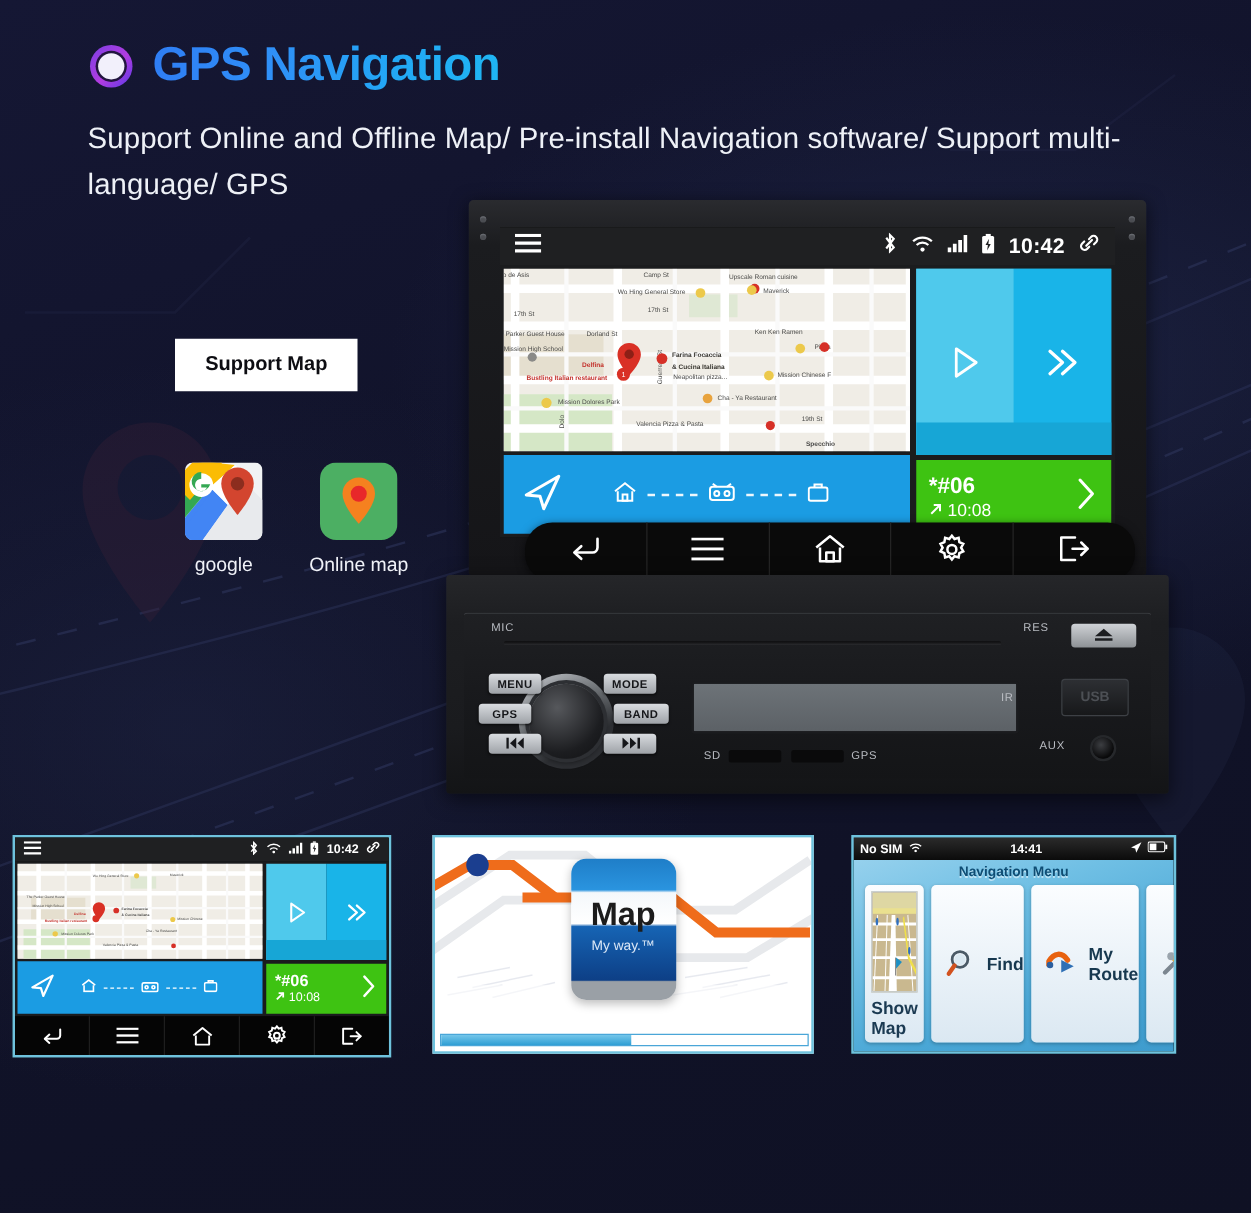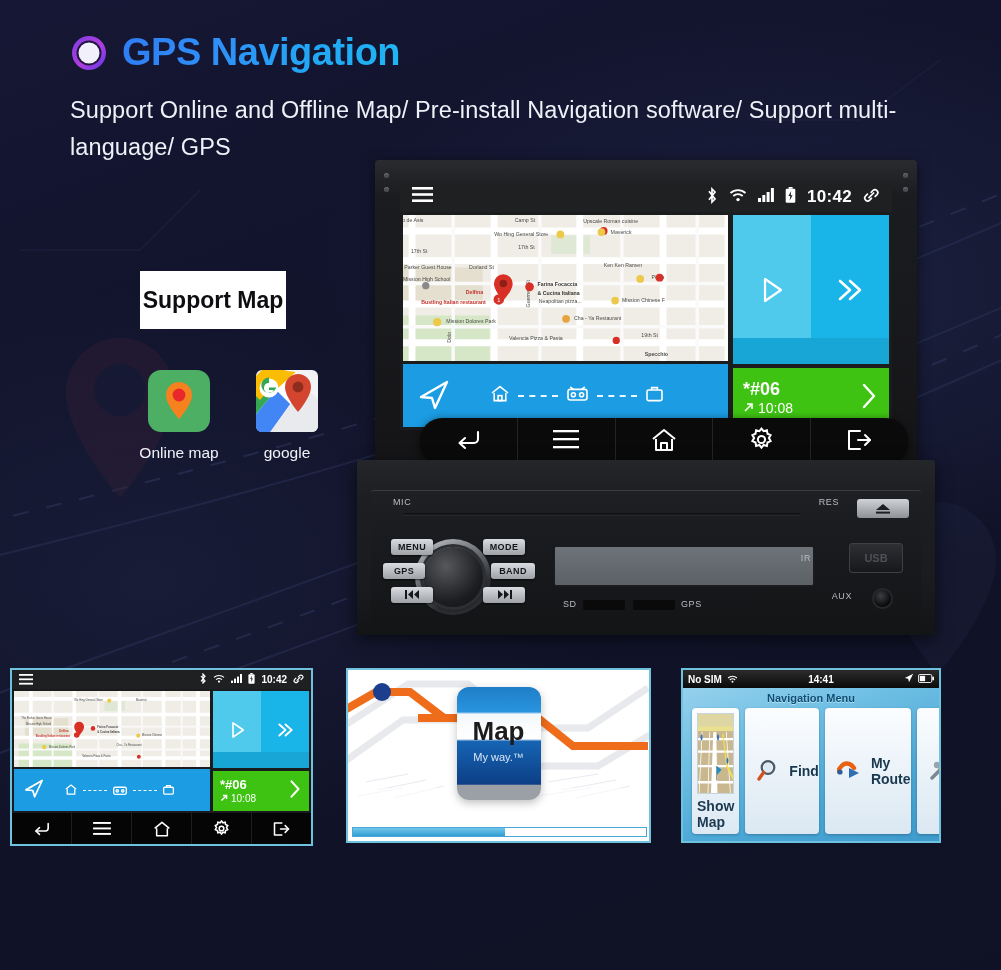--- a/index.html
+++ b/index.html
@@ -29,22 +29,22 @@
     -webkit-background-clip: text; background-clip: text; color: transparent;
     line-height: 1.1;
   }
   .subtitle {
     margin-top: 18px; color: #eef1f7; font-size: 23.5px; line-height: 1.58;
     font-weight: 300; max-width: 900px; letter-spacing: .1px;
   }
 
   
   .support-map-btn {
-    position: absolute; left: 140px; top: 271px; width: 146px; height: 58px;
-    background: #ffffff; color: #0d0d12; font-size: 23px; font-weight: bold;
+    position: absolute; left: 140px; top: 271px; width: 146px; height: 42px;
+    background: #ffffff; color: #0d0d12; font-size: 16px; font-weight: bold;
     display: flex; align-items: center; justify-content: center;
   }
   .app-icons { position: absolute; left: 138px; top: 370px; display: flex; gap: 26px; }
   .app { width: 82px; text-align: center; }
   .app .tile { width: 62px; height: 62px; margin: 0 auto; position: relative; }
   .app .cap { margin-top: 12px; color: #f0f2f8; font-size: 15.5px; }
 
   
   .unit { position: absolute; left: 357px; top: 160px; width: 578px; height: 475px; }
   .unit-screenframe {
@@ -261,30 +261,20 @@
         </svg>
       </span>
       <h1 class="page-title">GPS Navigation</h1>
     </div>
     <p class="subtitle">Support Online and Offline Map/ Pre-install Navigation software/ Support multi-language/ GPS</p>
   </div>
 
   <div class="support-map-btn">Support Map</div>
 
   <div class="app-icons">
-    <div class="app">
-      <div class="tile">
-        <svg viewBox="0 0 62 62" width="62" height="62">
-          <rect width="62" height="62" rx="13" fill="#4caf63"></rect>
-          <path d="M31 12 a13 13 0 0 1 13 13 c0 10 -13 24 -13 24 s-13 -14 -13 -24 a13 13 0 0 1 13 -13 z" fill="#f5811f"></path>
-          <circle cx="31" cy="25" r="6.4" fill="#e8282a"></circle>
-        </svg>
-      </div>
-      <div class="cap">Online map</div>
-    </div>
     <div class="app">
       <div class="tile">
         <svg viewBox="0 0 62 62" width="62" height="62">
           <defs>
               <clipPath id="gmclip">
                 <rect x="0" y="0" width="62" height="62" rx="6"></rect>
               </clipPath>
             </defs>
           <g clip-path="url(#gmclip)">
             <rect width="62" height="62" fill="#f1f3f4"></rect>
@@ -296,20 +286,30 @@
             <path d="M0 52 L22 22 L34 34 L14 62 L0 62 Z" fill="#4285f4"></path>
             <path d="M0 10 C2 2 10 0 14 0 L30 0 L4 30 L0 26 Z" fill="#fbbc04"></path>
             <circle cx="13" cy="18" r="9.5" fill="#ffffff"></circle>
             <path d="M13 13 a5 5 0 1 0 4.6 7 h-4.6 v-2.6 h7.2 a7.6 7.6 0 1 1 -7.2 -9.8 z" fill="#34a853"></path>
           </g>
           <path d="M42 4 a13 13 0 0 1 13 13 c0 10 -13 25 -13 25 s-13 -15 -13 -25 a13 13 0 0 1 13 -13 z" fill="#d3452f"></path>
           <circle cx="42" cy="17" r="5.4" fill="#8c2d1e"></circle>
         </svg>
       </div>
       <div class="cap">google</div>
+    </div>
+    <div class="app">
+      <div class="tile">
+        <svg viewBox="0 0 62 62" width="62" height="62">
+          <rect width="62" height="62" rx="13" fill="#4caf63"></rect>
+          <path d="M31 12 a13 13 0 0 1 13 13 c0 10 -13 24 -13 24 s-13 -14 -13 -24 a13 13 0 0 1 13 -13 z" fill="#f5811f"></path>
+          <circle cx="31" cy="25" r="6.4" fill="#e8282a"></circle>
+        </svg>
+      </div>
+      <div class="cap">Online map</div>
     </div>
   </div>
 
   <div class="unit">
 
     <div class="unit-screenframe">
       <span class="screw" style="left:9px;top:13px;"></span>
       <span class="screw" style="right:9px;top:13px;"></span>
       <span class="screw" style="left:9px;top:27px;"></span>
       <span class="screw" style="right:9px;top:27px;"></span>

